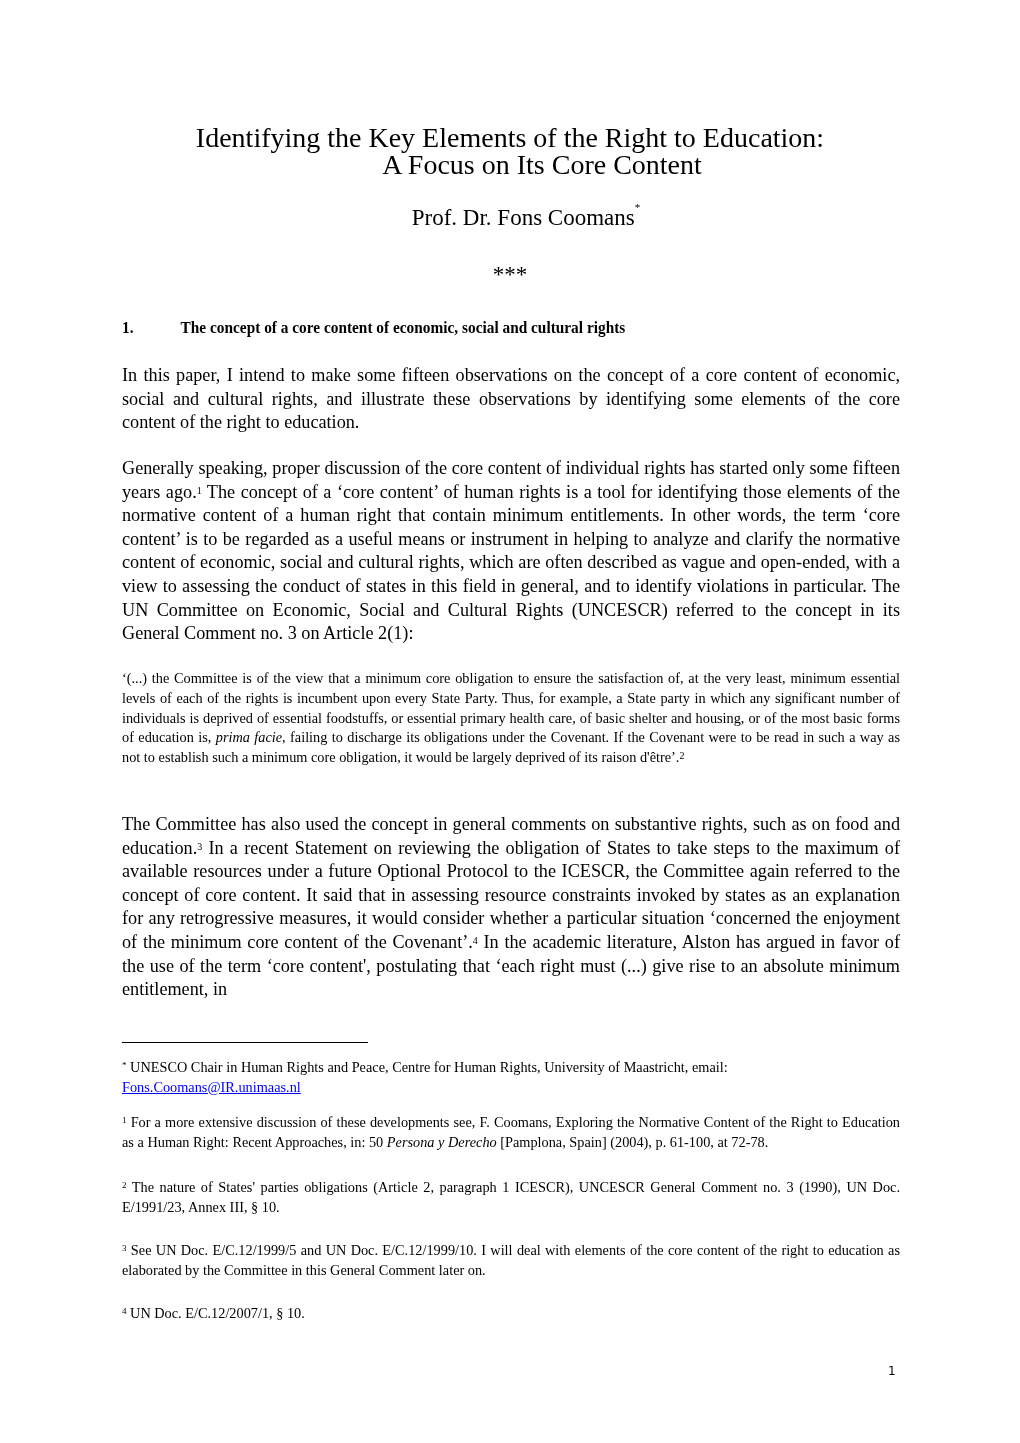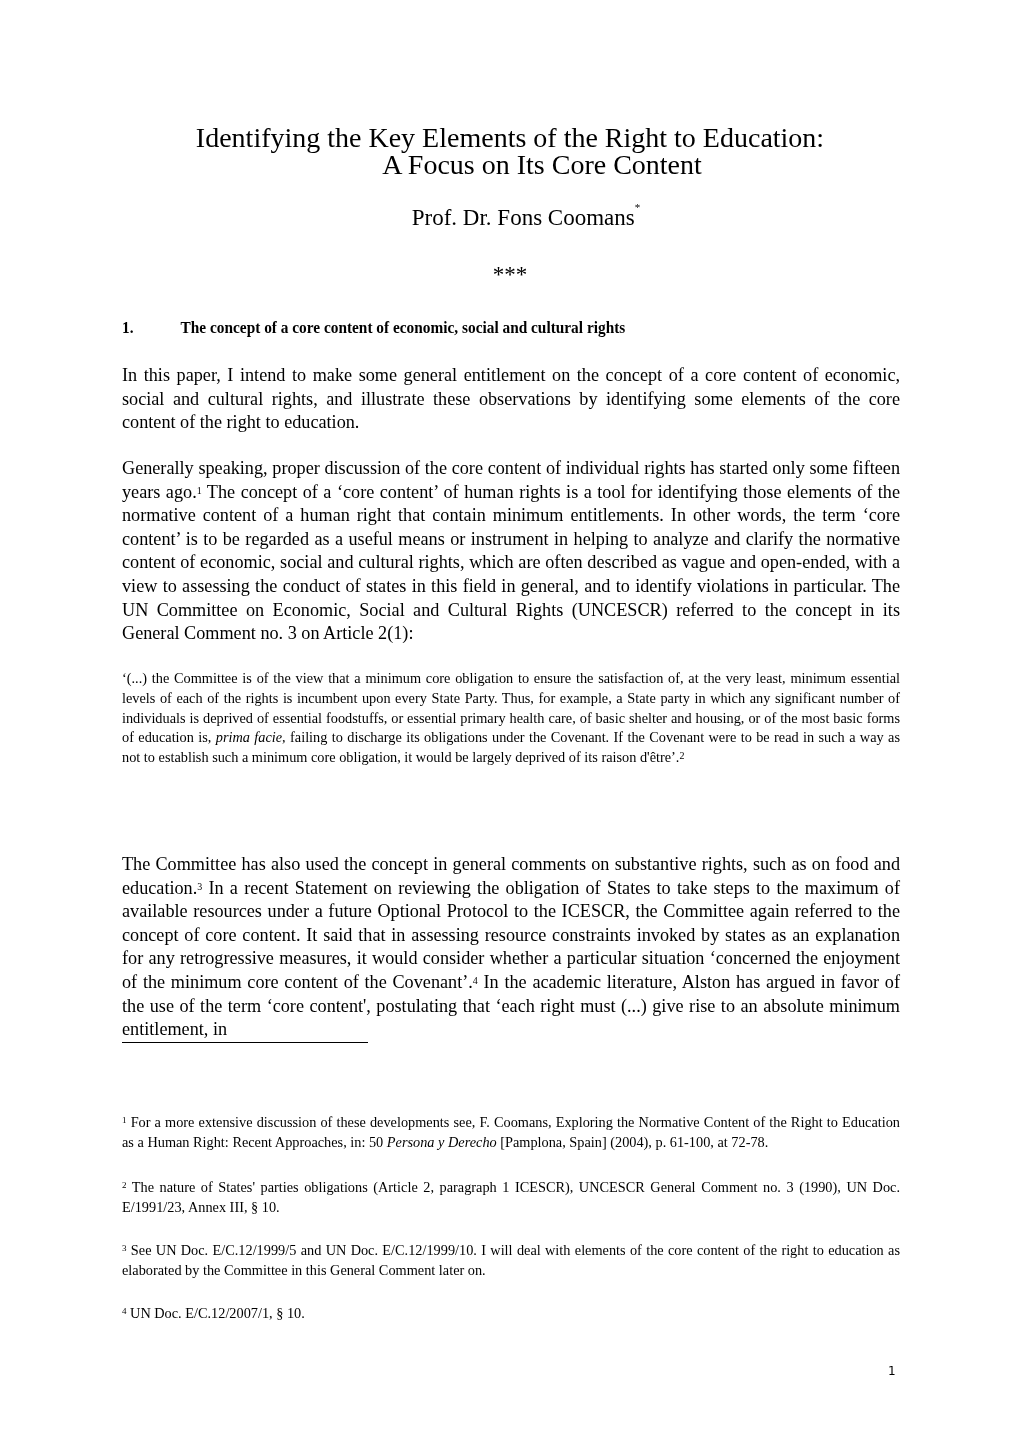--- a/index.html
+++ b/index.html
@@ -14,21 +14,21 @@
   .stars { position: absolute; top: 262px; left: 0; width: 1020px; text-align: center; font-size: 23px; }
   .section { position: absolute; top: 318px; left: 122px; width: 780px; font-weight: bold; font-size: 16.5px;
              transform: scaleX(0.93); transform-origin: left; white-space: nowrap; }
   .section .num { display: inline-block; width: 63px; }
   .para { position: absolute; left: 122px; width: 778px; font-size: 18.2px; line-height: 23.6px;
           text-align: justify; text-align-last: left; }
   .p1 { top: 364px; }
   .p2 { top: 457px; }
   .quote { position: absolute; left: 122px; top: 669px; width: 778px; font-size: 14.3px; line-height: 19.8px;
            text-align: justify; }
-  .p3 { top: 813px; margin-top: 40px; }
+  .p3 { top: 813px; }
   sup.fn { font-size: 10px; vertical-align: top; position: relative; top: -2px; }
   .sep { position: absolute; left: 122px; top: 1042px; width: 246px; height: 1px; background: #000; }
   .fnote { position: absolute; left: 122px; width: 778px; font-size: 14.3px; line-height: 20px; text-align: justify; text-align-last: left; }
   .f0 { top: 1057px; }
   .f1 { top: 1095px; margin-top: 17px; }
   .f2 { top: 1177px; }
   .f3 { top: 1240px; }
   .f4 { top: 1303px; }
   .fnote a { color: #0000ee; text-decoration: underline; }
   .fnote sup { font-size: 9px; vertical-align: top; position: relative; top: -2px; }
@@ -44,36 +44,39 @@
   <div class="author">
     <span>Prof. Dr. Fons Coomans</span><sup>*</sup>
   </div>
 
   <div class="stars">***</div>
 
   <div class="section">
     <span class="num">1.</span><span>The concept of a core content of economic, social and cultural rights</span>
   </div>
 
-  <div class="para p1">In this paper, I intend to make some general entitlement on the concept of a core content of economic, social and cultural rights, and illustrate these observations by identifying some elements of the core content of the right to education.</div>
+  <div class="para p1">In this paper, I intend to make some fifteen observations on the concept of a core content of economic, social and cultural rights, and illustrate these observations by identifying some elements of the core content of the right to education.</div>
 
   <div class="para p2">
     <span>Generally speaking, proper discussion of the core content of individual rights has started only some fifteen years ago.</span><sup class="fn">1</sup><span> The concept of a ‘core content’ of human rights is a tool for identifying those elements of the normative content of  a human right that contain minimum entitlements. In other words, the term ‘core content’ is to be regarded as a useful means or instrument in helping to analyze and clarify the normative content of economic, social and cultural rights, which are often described as vague and open-ended, with a view to assessing the conduct of states in this field in general, and to identify violations in particular. The UN Committee on Economic, Social and Cultural Rights (UNCESCR) referred to the concept in its General Comment no. 3 on Article 2(1):</span>
   </div>
 
   <div class="quote">
     <span>‘(...) the Committee is of the view that a minimum core obligation to ensure the satisfaction of, at the very least, minimum essential levels of each of the rights is incumbent upon every State Party. Thus, for example, a State party in which any significant number of individuals is deprived of essential foodstuffs, or essential primary health care, of basic shelter and housing, or of the most basic forms of education is, </span><i>prima facie</i><span>, failing to discharge its obligations under the Covenant. If the Covenant were to be read in such a way as not to establish such a minimum core obligation, it would be largely deprived of its raison d'être’.</span><sup class="fn">2</sup>
   </div>
 
   <div class="para p3">
     <span>The Committee has also used the concept in general comments on substantive rights, such as on food and education.</span><sup class="fn">3</sup><span> In a recent Statement on reviewing the obligation of States to take steps to the maximum of available resources under a future Optional Protocol to the ICESCR, the Committee again referred to the concept of core content. It said that in assessing resource constraints invoked by states as an explanation for any retrogressive measures, it would consider whether a particular situation ‘concerned the enjoyment of the minimum core content of the Covenant’.</span><sup class="fn">4</sup><span> In the academic literature, Alston has argued in favor of the use of the term ‘core content', postulating that ‘each right must (...) give rise to an absolute minimum entitlement, in</span>
   </div>
 
   <div class="sep"></div>
 
+  <div class="fnote f0">
+    <sup>*</sup><span> UNESCO Chair in Human Rights and Peace, Centre for Human Rights, University of Maastricht, email: </span><br><a>Fons.Coomans@IR.unimaas.nl</a>
+  </div>
 
   <div class="fnote f1">
     <sup>1</sup><span> For a more extensive discussion of these developments see, F. Coomans, Exploring the Normative Content of the Right to Education as a Human Right: Recent Approaches, in: 50 </span><i>Persona y Derecho</i><span> [Pamplona, Spain] (2004), p. 61-100, at 72-78.</span>
   </div>
 
   <div class="fnote f2">
     <sup>2</sup><span> The nature of States' parties obligations (Article 2, paragraph 1 ICESCR), UNCESCR General Comment no. 3 (1990), UN Doc. E/1991/23, Annex III, § 10.</span>
   </div>
 
   <div class="fnote f3">

